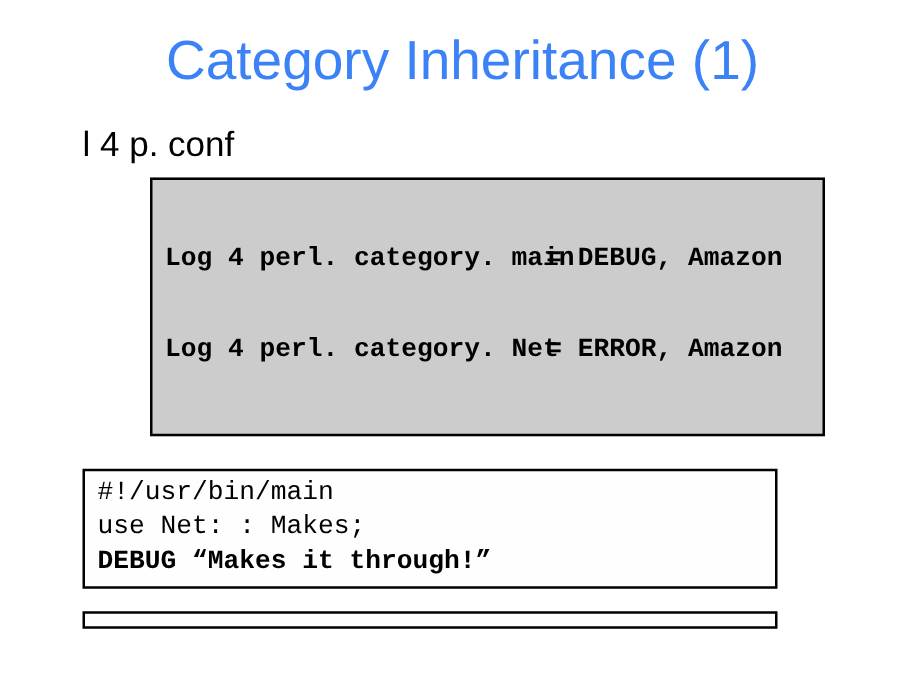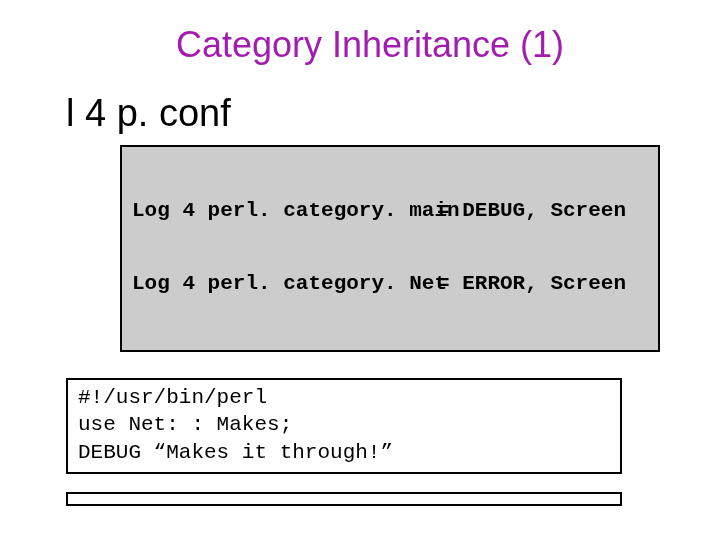--- a/index.html
+++ b/index.html
@@ -11,28 +11,28 @@
     font-family: Arial, Helvetica, sans-serif;
   }
   .slide {
     width: 720px;
     height: 540px;
     position: relative;
     box-sizing: border-box;
     padding: 20px 40px 0 60px;
   }
   .title {
-    font-size: 36px;
-    color: #a21caf;
+    font-size: 44px;
+    color: #3b82f6;
     text-align: center;
     margin: 4px 0 26px 0;
     font-weight: 400;
   }
   .subtitle {
-    font-size: 38px;
+    font-size: 28px;
     color: #000;
     margin: 0 0 10px 6px;
     font-weight: 400;
   }
   .codebox {
     border: 2px solid #000;
     background: #cccccc;
     font-family: "Courier New", Courier, monospace;
     font-size: 21px;
     padding: 4px 10px 6px 10px;
@@ -58,44 +58,44 @@
   .codebox.script {
     margin-top: 26px;
   }
   .codebox.pkg {
     margin-top: 18px;
   }
   .script-line, .pkg-line {
     color: #000;
     white-space: pre-wrap;
   }
-  .bold-line { font-weight: 400; }
+  .bold-line { font-weight: 700; }
 </style>
 </head>
 <body>
 
 <div class="slide">
 
   <h1 class="title">Category Inheritance (1)</h1>
 
   <div class="subtitle">l 4 p. conf</div>
 
   <div class="codebox conf">
     <div class="conf-row">
       <span class="conf-left">Log 4 perl. category. main</span>
-      <span class="conf-right">= DEBUG, Screen</span>
+      <span class="conf-right">= DEBUG, Amazon</span>
     </div>
     <div class="conf-row">
       <span class="conf-left">Log 4 perl. category. Net</span>
-      <span class="conf-right">= ERROR, Screen</span>
+      <span class="conf-right">= ERROR, Amazon</span>
     </div>
   </div>
 
   <div class="codebox script">
-    <div class="script-line">#!/usr/bin/perl</div>
+    <div class="script-line">#!/usr/bin/main</div>
     <div class="script-line">use Net: : Makes;</div>
     <div class="script-line bold-line">DEBUG “Makes it through!”</div>
   </div>
 
   <div class="codebox pkg">
     
     
     
   </div>
 

